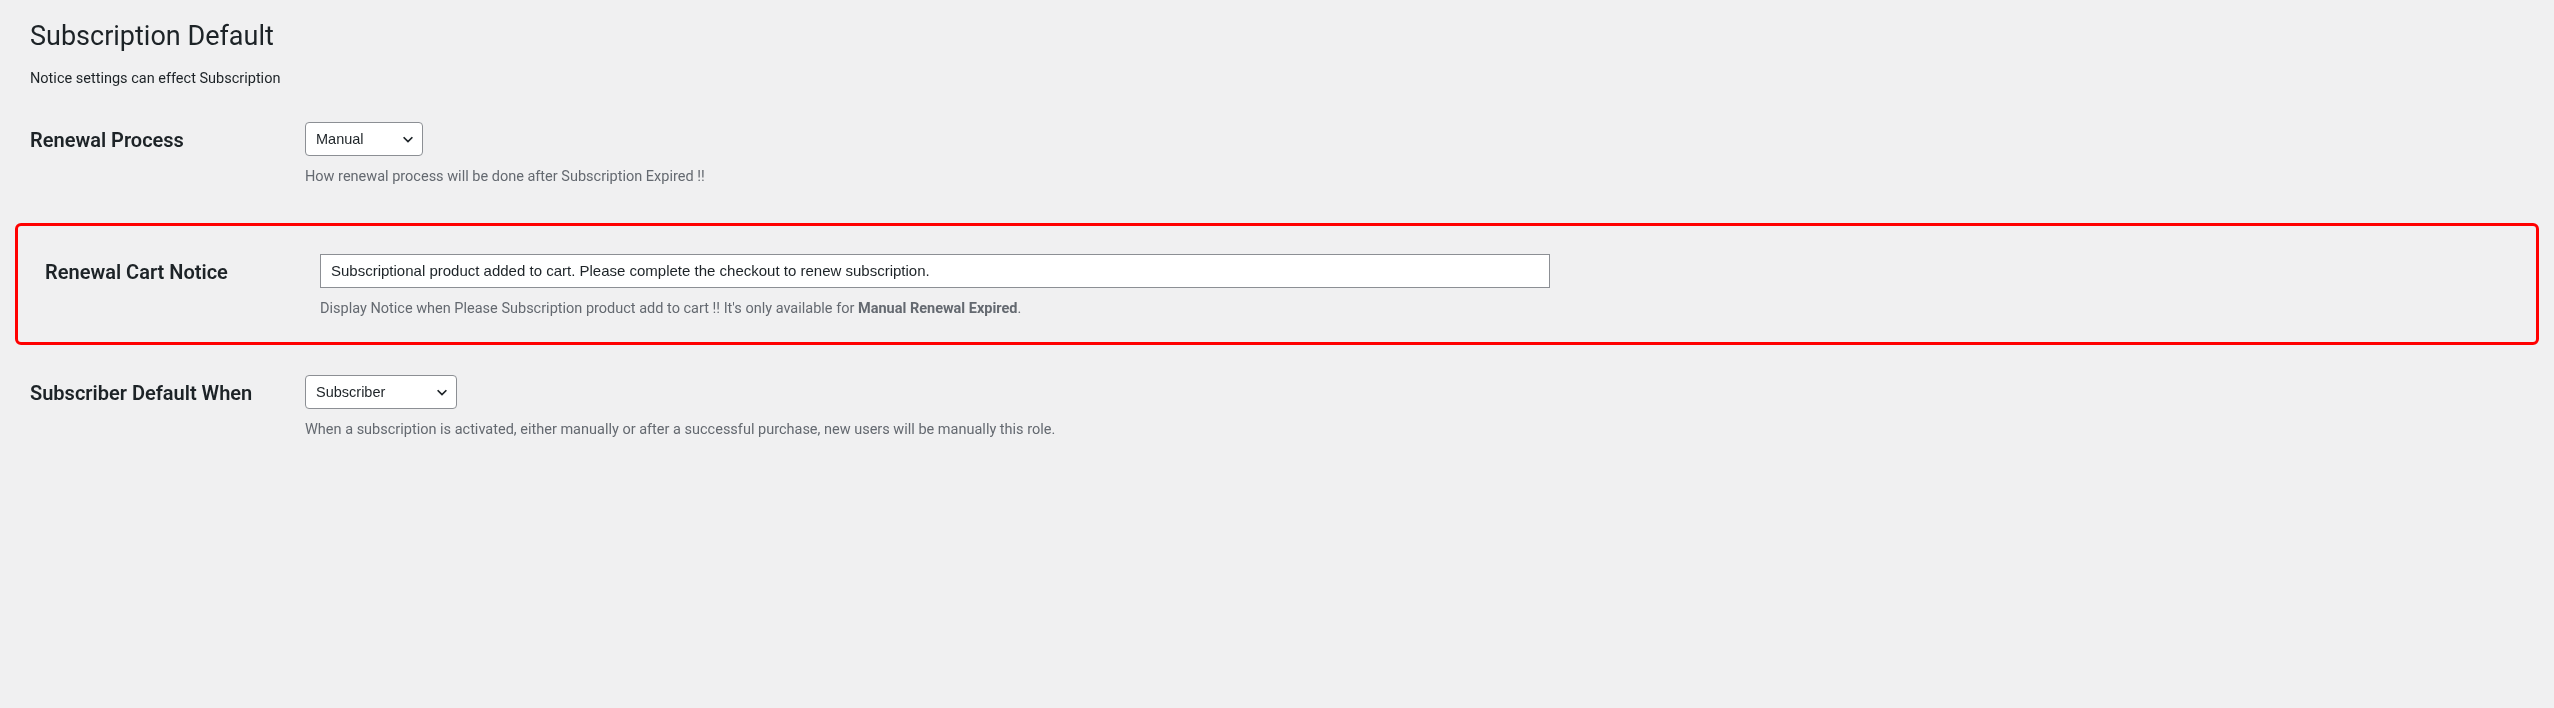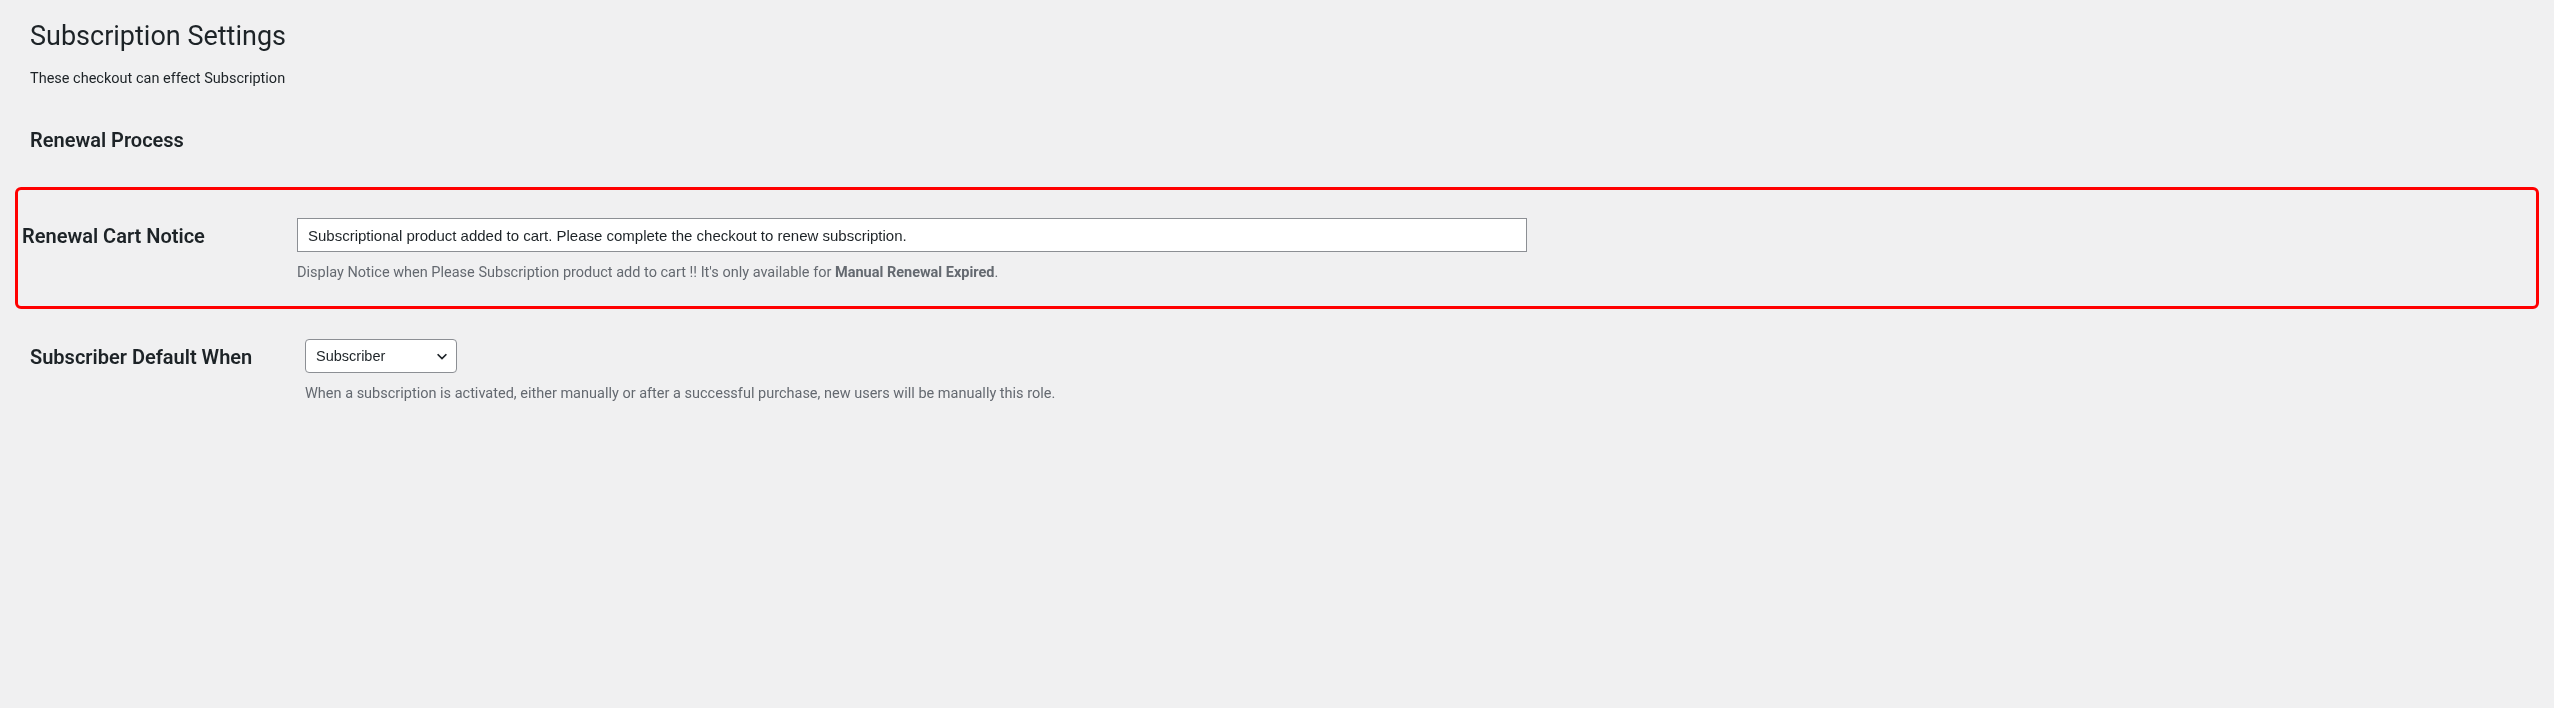--- a/index.html
+++ b/index.html
@@ -26,21 +26,21 @@
       margin-bottom: 35px;
     }
     .form-row {
       display: flex;
       align-items: flex-start;
       margin-bottom: 35px;
     }
     .form-row.highlighted {
       border: 3px solid #ff0000;
       border-radius: 6px;
-      padding: 28px 12px 22px 4px;
+      padding: 28px 12px 22px 27px;
       margin-left: -15px;
       margin-right: -15px;
       margin-bottom: 30px;
     }
     .form-label {
       width: 275px;
       flex-shrink: 0;
       font-size: 20px;
       font-weight: 600;
       color: #1d2327;
@@ -99,25 +99,36 @@
       font-weight: 700;
       color: #646970;
     }
     .select-control.wider {
       min-width: 152px;
     }
   </style>
 </head>
 <body>
 
-<h1 class="page-title">Subscription Settings</h1>
-<p class="page-subtitle">These checkout can effect Subscription</p>
+<h1 class="page-title">Subscription Default</h1>
+<p class="page-subtitle">Notice settings can effect Subscription</p>
 
 <div class="form-row">
   <div class="form-label">Renewal Process</div>
+  <div class="form-control-wrap">
+    <div class="select-wrapper">
+      <select class="select-control">
+        <option>Manual</option>
+      </select>
+      <svg class="select-chevron" viewBox="0 0 16 16" fill="none" stroke="#1d2327" stroke-width="2">
+        <path d="M3 6l5 5 5-5"></path>
+      </svg>
+    </div>
+    <p class="description">How renewal process will be done after Subscription Expired !!</p>
+  </div>
 </div>
 
 <div class="form-row highlighted">
   <div class="form-label">Renewal Cart Notice</div>
   <div class="form-control-wrap">
     <input type="text" class="text-input" value="Subscriptional product added to cart. Please complete the checkout to renew subscription." style="">
     <p class="description">
       <span>Display Notice when Please Subscription product add to cart !! It's only available for </span><strong>Manual Renewal Expired</strong><span>.</span>
     </p>
   </div>

